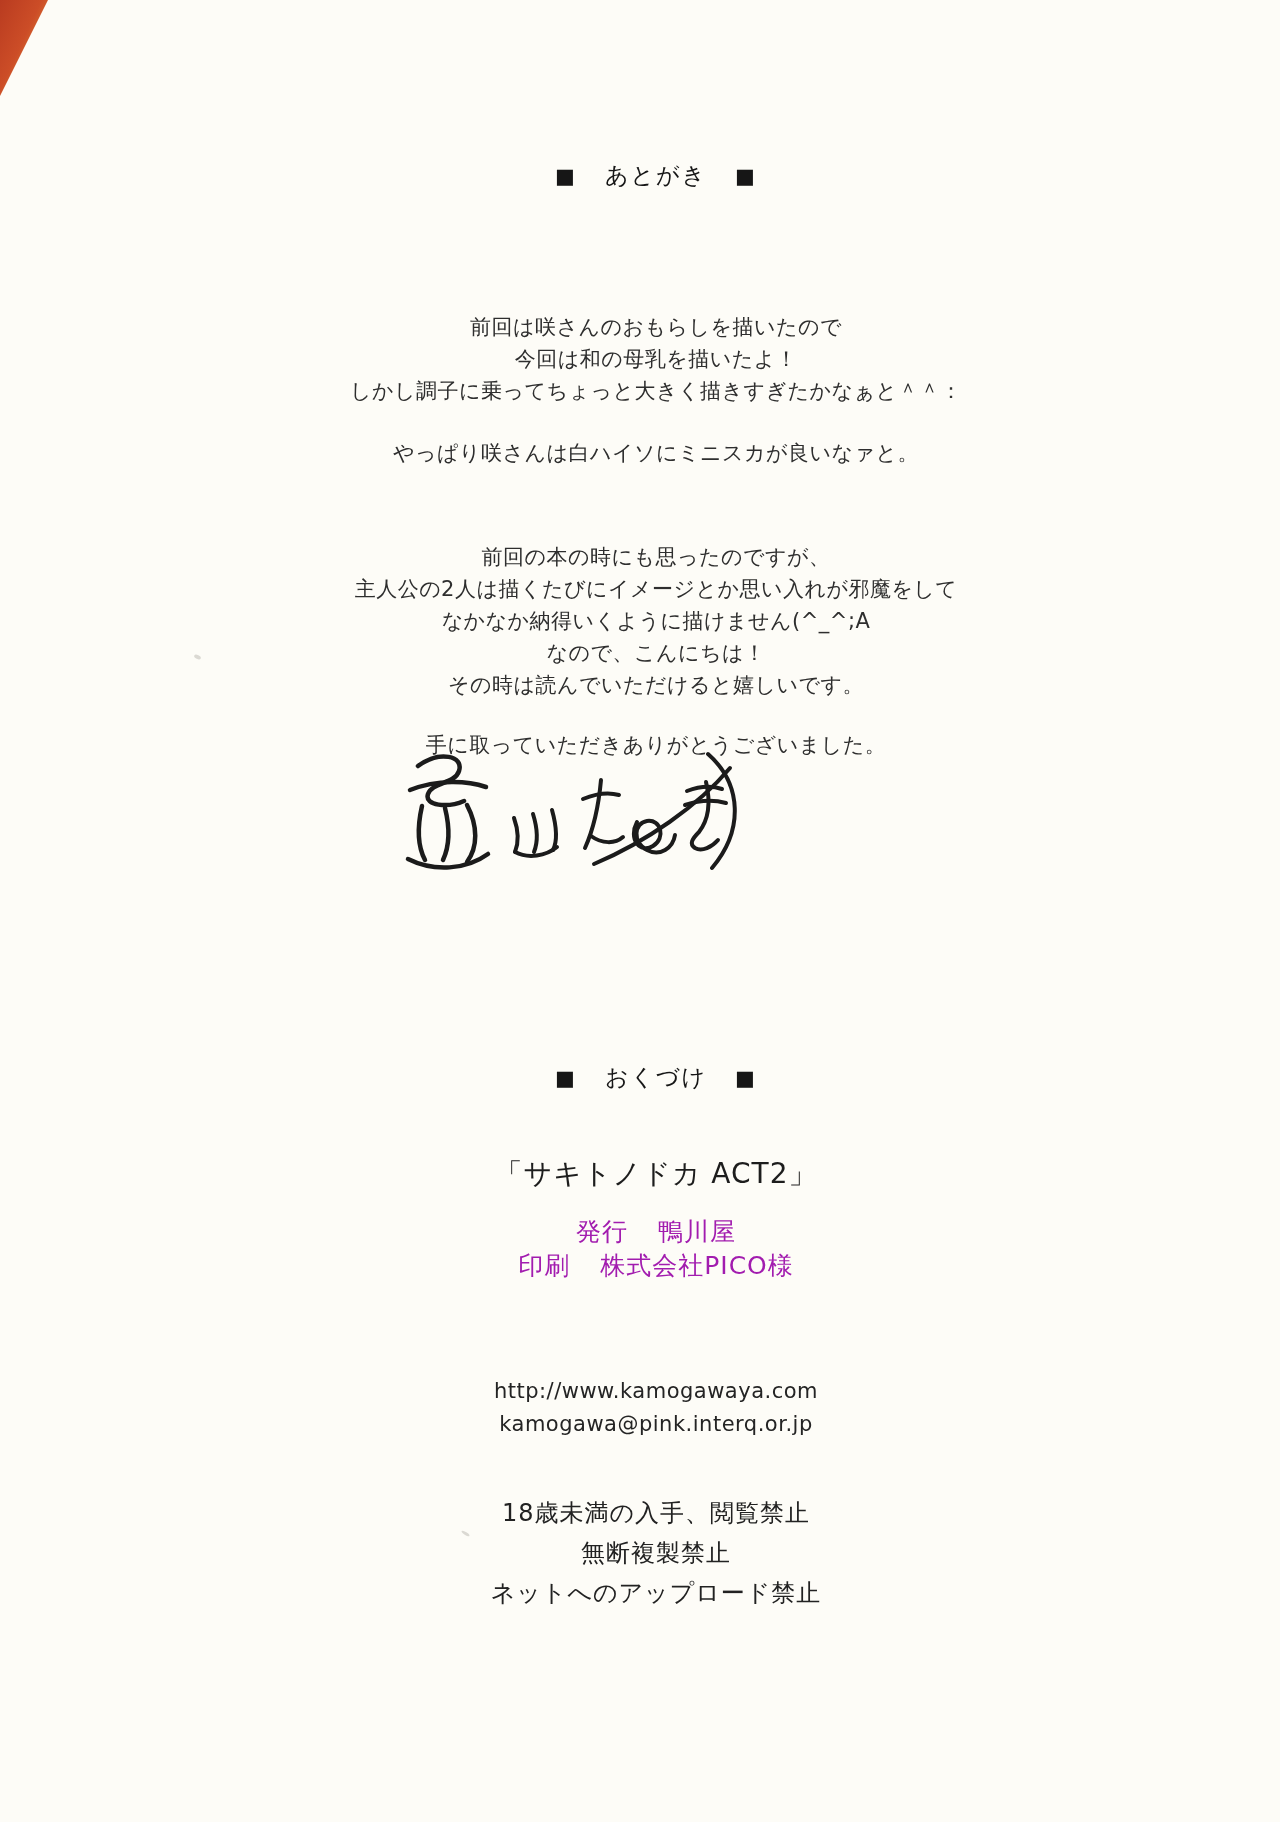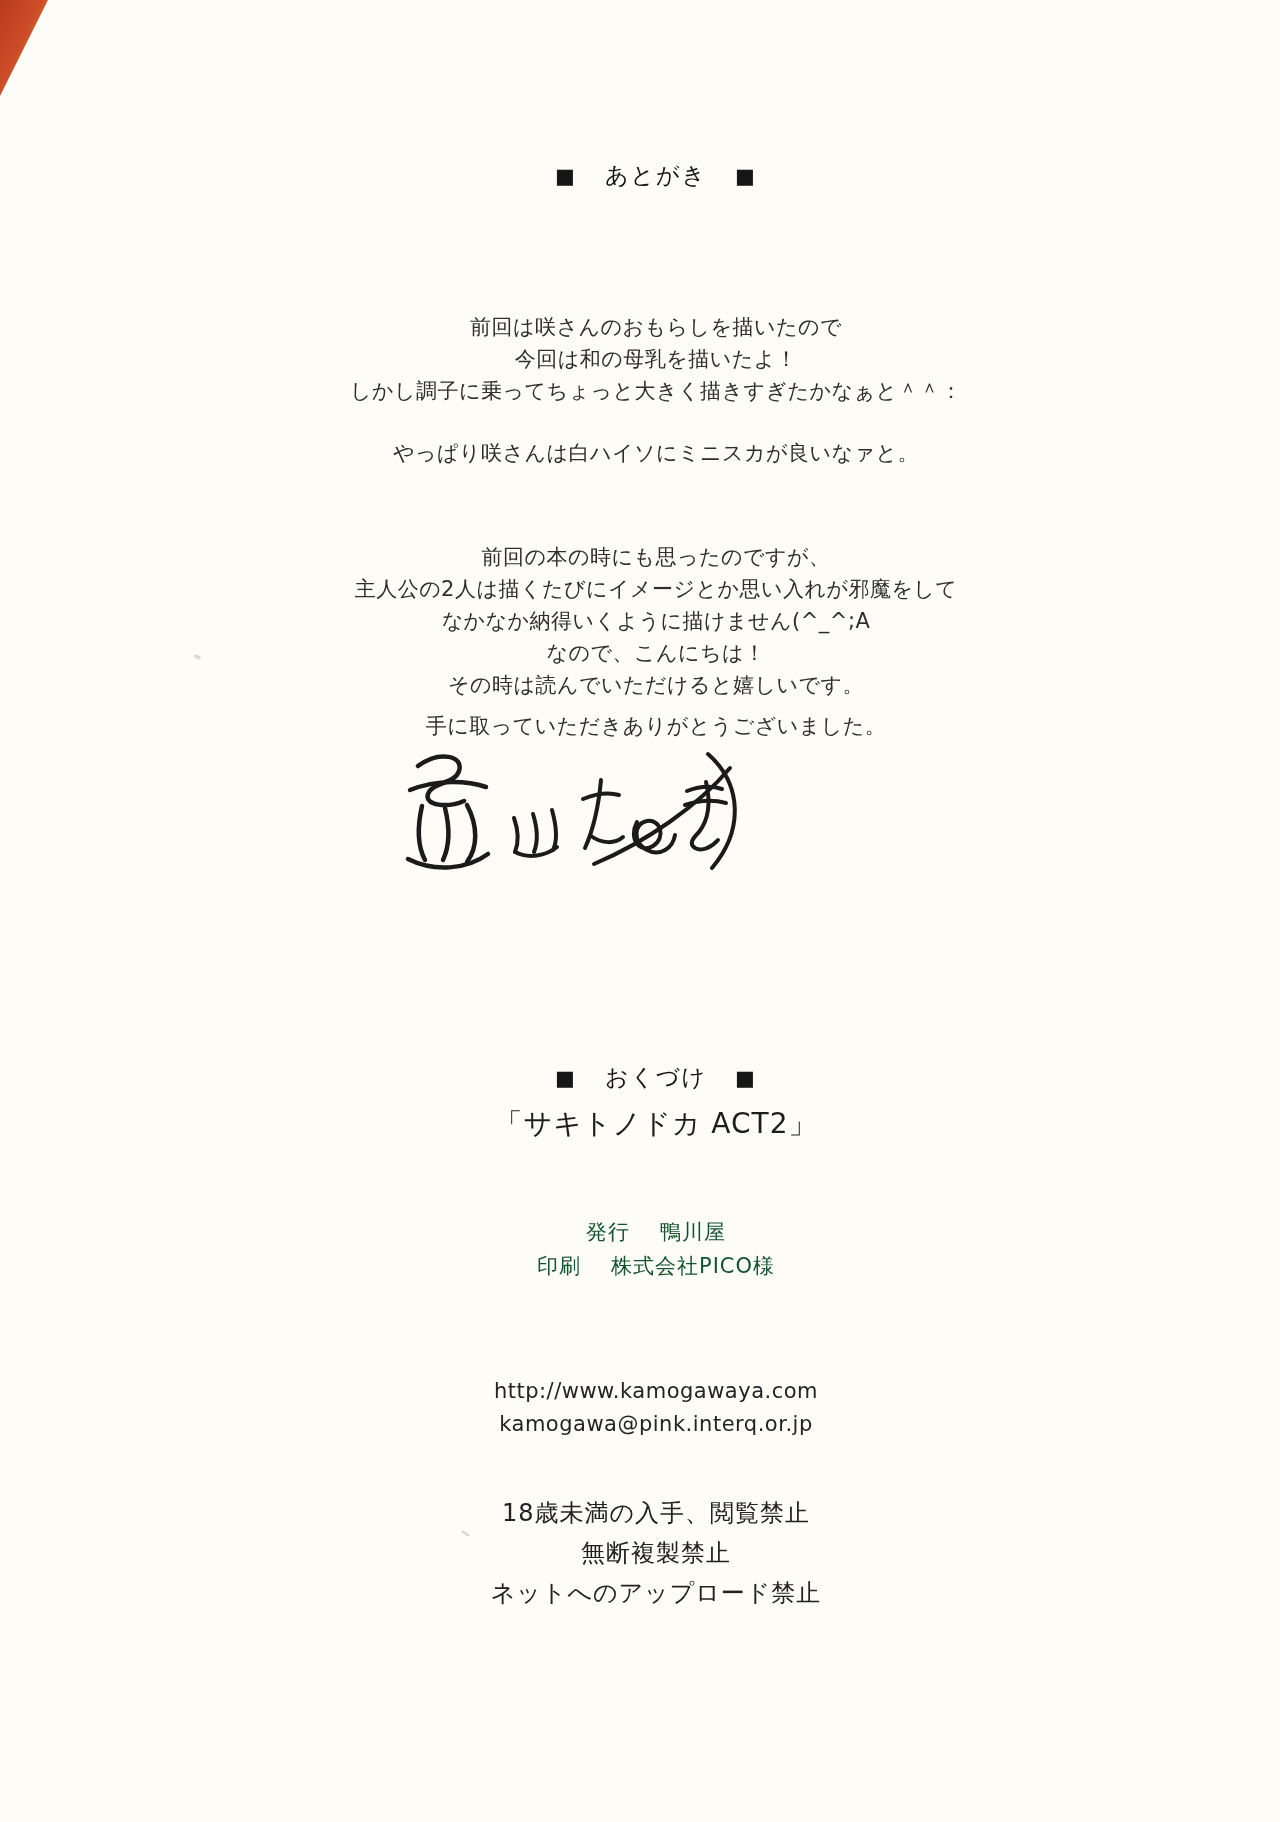--- a/index.html
+++ b/index.html
@@ -34,21 +34,21 @@
     font-size:23px;letter-spacing:2px;color:#161616;
   }
   .sec-header .sq{font-size:21px;line-height:1;transform:translateY(1px);}
 
   .body-line{font-size:21px;line-height:32px;letter-spacing:.5px;color:#2e2e2e;}
 
   .book-title{font-size:28px;letter-spacing:1px;color:#1d1d1d;}
 
   .credit-line{
     display:flex;justify-content:center;gap:30px;
-    font-size:21px;line-height:34px;letter-spacing:1px;color:#14532d;
+    font-size:25px;line-height:34px;letter-spacing:1px;color:#a21caf;
   }
   .contact-line{font-size:21px;line-height:33px;letter-spacing:.5px;color:#242424;}
   .notice-line{font-size:24px;line-height:40px;letter-spacing:1px;color:#222;text-align:center;}
 
   .signature{position:absolute;left:388px;top:742px;}
   .signature svg{display:block;}
   .signature path{fill:none;stroke:#1b1b1b;stroke-linecap:round;stroke-linejoin:round;}
 </style>
 </head>
 <body>
@@ -77,21 +77,21 @@
   </div>
 
   <div class="abs" style="top:541px">
     <div class="body-line">前回の本の時にも思ったのですが、</div>
     <div class="body-line">主人公の2人は描くたびにイメージとか思い入れが邪魔をして</div>
     <div class="body-line">なかなか納得いくように描けません(^_^;A</div>
     <div class="body-line">なので、こんにちは！</div>
     <div class="body-line">その時は読んでいただけると嬉しいです。</div>
   </div>
 
-  <div class="abs" style="top:710px">
+  <div class="abs" style="top:729px">
     <div class="body-line">手に取っていただきありがとうございました。</div>
   </div>
 
   <div class="signature" aria-label="鴨川たぬき">
     <svg width="360" height="152" viewBox="0 0 360 152">
 
       <path stroke-width="4.5" d="M30 24 C52 8 76 14 71 29 C67 42 44 40 40 52 C36 64 60 66 76 59"></path>
       <path stroke-width="4.5" d="M22 48 C50 37 80 39 98 45"></path>
       <path stroke-width="4.5" d="M34 64 C29 86 29 103 37 118"></path>
       <path stroke-width="4.5" d="M57 66 C62 86 62 103 55 118"></path>
@@ -117,21 +117,21 @@
       <path stroke-width="4" d="M320 12 C354 42 356 88 324 126"></path>
     </svg>
   </div>
 
   <div class="abs sec-header" style="top:1062px">
     <span class="sq">■</span>
     <span>おくづけ</span>
     <span class="sq">■</span>
   </div>
 
-  <div class="abs" style="top:1105px">
+  <div class="abs" style="top:1155px">
     <div class="book-title">「サキトノドカ ACT2」</div>
   </div>
 
   <div class="abs" style="top:1215px">
     <div class="credit-line">
       <span>発行</span>
       <span>鴨川屋</span>
     </div>
     <div class="credit-line">
       <span>印刷</span>

